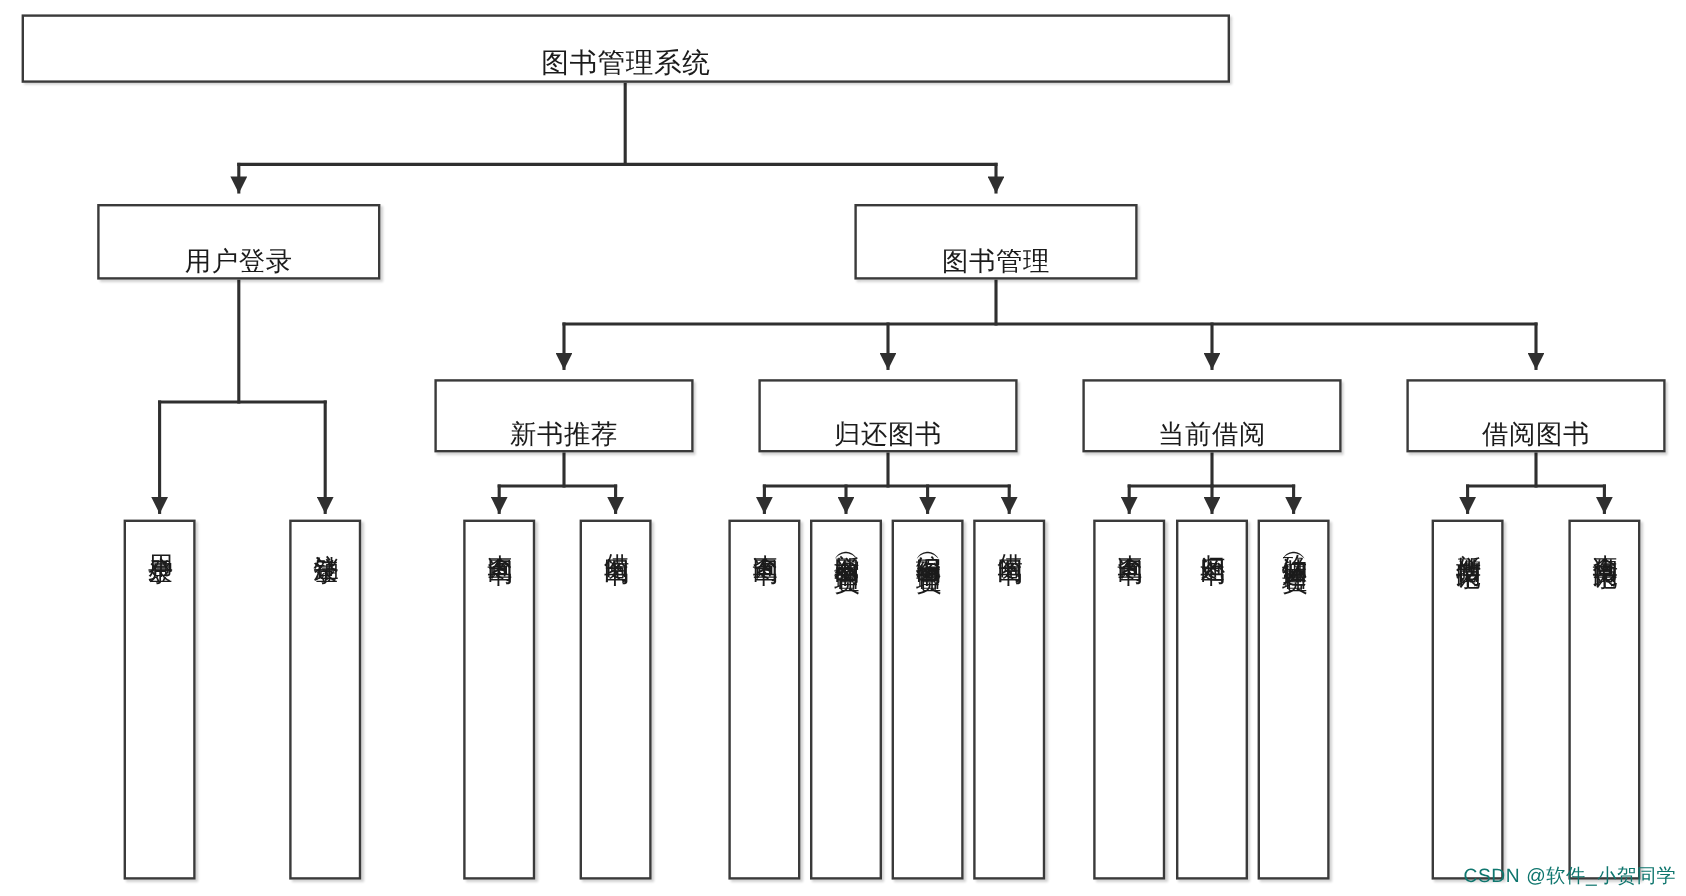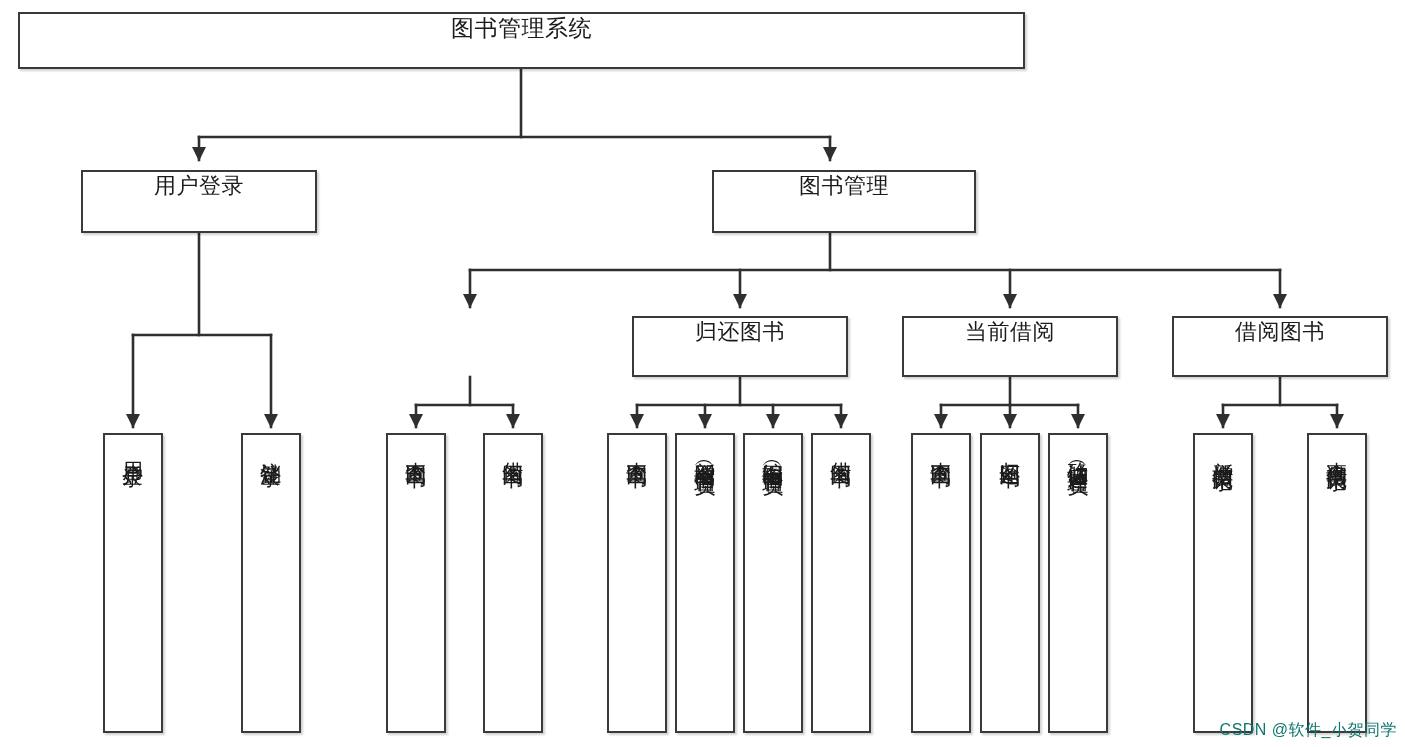--- a/index.html
+++ b/index.html
@@ -25,21 +25,21 @@
     width: 1405px;
     height: 747px;
     pointer-events: none;
   }
   .node {
     position: absolute;
     box-sizing: border-box;
     background: #ffffff;
     border: 2.5px solid #3a3a3a;
     display: flex;
-    align-items: flex-start;
+    align-items: flex-end;
     justify-content: center;
     box-shadow: 2px 2px 2px rgba(0,0,0,0.18);
     color: #1b1b1b;
   }
   .node .label {
     text-align: center;
     line-height: 1.25;
     letter-spacing: 0.5px;
   }
   
@@ -131,24 +131,27 @@
   </svg>
 
   <div class="node h root" style="left:18px; top:12px; width:1007px; height:57px;">
     <span class="label">图书管理系统</span>
   </div>
 
   <div class="node h" style="left:81px; top:170px; width:236px; height:63px;">
     <span class="label">用户登录</span>
   </div>
 
-  <div class="node h" style="left:712px; top:170px; width:264px; height:63px;">
+  <div class="node h" style="left:712px; top:170px; width:236px; height:63px;">
     <span class="label">图书管理</span>
   </div>
 
+  <div class="node h" style="left:362px; top:316px; width:216px; height:61px;">
+    <span class="label">新书推荐</span>
+  </div>
 
   <div class="node h" style="left:632px; top:316px; width:216px; height:61px;">
     <span class="label">归还图书</span>
   </div>
 
   <div class="node h" style="left:902px; top:316px; width:216px; height:61px;">
     <span class="label">当前借阅</span>
   </div>
 
   <div class="node h" style="left:1172px; top:316px; width:216px; height:61px;">

